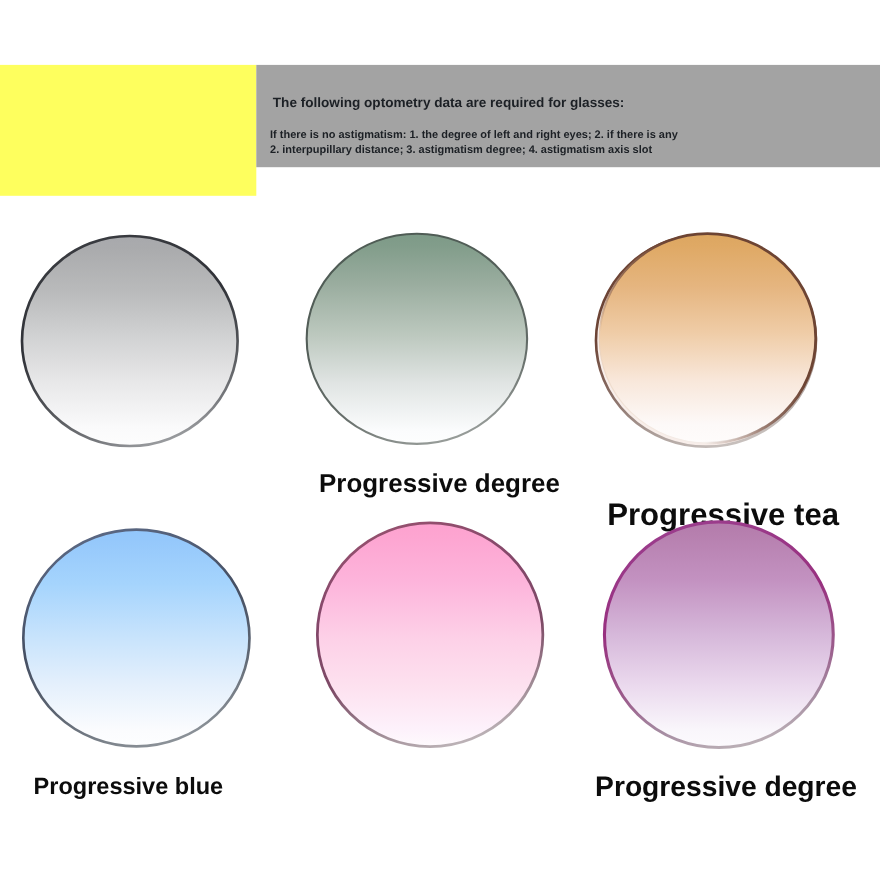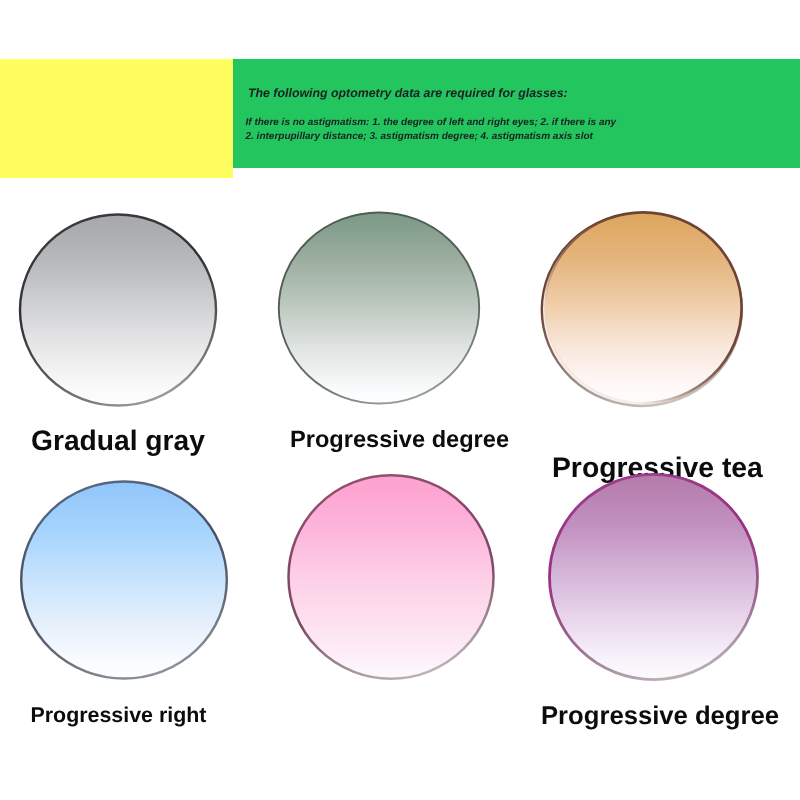--- a/index.html
+++ b/index.html
@@ -5,21 +5,21 @@
 <style>
   html,body{margin:0;padding:0;}
   body{width:800px;height:800px;background:#ffffff;overflow:hidden;
        font-family:"Liberation Sans","DejaVu Sans",sans-serif;-webkit-font-smoothing:antialiased;text-rendering:geometricPrecision;}
   #page{position:relative;width:800px;height:800px;background:#fff;
        will-change:transform;transform:translateZ(0);}
 
   
   .banner{position:absolute;left:0;top:59px;width:800px;height:119px;display:flex;}
   .banner-yellow{width:233px;height:119px;background:#feff5e;}
-  .banner-gray{flex:1;height:109px;background:#22c55e;position:relative;font-style:italic;}
+  .banner-gray{flex:1;height:93px;background:#a3a3a3;position:relative;}
   .banner-head{position:absolute;left:15px;top:26.6px;font-family:"Liberation Sans",sans-serif;
                font-size:12.35px;font-weight:700;color:#1c2025;letter-spacing:0px;white-space:nowrap;}
   .banner-body{position:absolute;left:12.5px;top:57.2px;font-family:"Liberation Sans",sans-serif;
                font-size:10px;font-weight:700;color:#1c2025;line-height:13.5px;letter-spacing:0px;white-space:nowrap;}
 
   
   .lens{position:absolute;}
   .lens svg{display:block;overflow:visible;filter:blur(0.55px);}
   .lens-label{position:absolute;font-family:"Liberation Sans",sans-serif;font-weight:700;
               color:#0c0c0c;white-space:nowrap;line-height:1;}
@@ -57,21 +57,20 @@
           <stop offset="0.00" stop-color="#393b40"></stop>
           <stop offset="0.40" stop-color="#303238"></stop>
           <stop offset="0.70" stop-color="#55575b"></stop>
           <stop offset="0.88" stop-color="#76787c"></stop>
           <stop offset="1.00" stop-color="#9ea0a3"></stop>
         </linearGradient>
       </defs>
       <ellipse cx="101" cy="98" rx="98.0" ry="95.5" fill="url(#g0)" stroke="url(#r0)" stroke-width="2.4"></ellipse>
     </svg>
   </div>
-  <div class="lens-label" style="left:31px;top:425.7px;font-size:28.2px;">Gradual gray</div>
 
   <div class="lens" style="left:275.8px;top:208.6px;">
     <svg width="206" height="198" viewBox="0 0 206 198">
       <defs>
           <linearGradient id="g1" x1="0" y1="0" x2="0" y2="1">
         <stop offset="0.00" stop-color="#7d9a87"></stop>
         <stop offset="0.06" stop-color="#829d8b"></stop>
         <stop offset="0.24" stop-color="#9aad9f"></stop>
         <stop offset="0.48" stop-color="#bcc8be"></stop>
         <stop offset="0.71" stop-color="#e0e4e3"></stop>
@@ -144,21 +143,21 @@
         <linearGradient id="r3" x1="0.3" y1="0.02" x2="0.65" y2="1">
           <stop offset="0.00" stop-color="#5a6782"></stop>
           <stop offset="0.42" stop-color="#454f63"></stop>
           <stop offset="0.72" stop-color="#5e6672"></stop>
           <stop offset="1.00" stop-color="#8e949a"></stop>
         </linearGradient>
       </defs>
       <ellipse cx="104" cy="100" rx="102.8" ry="98.5" fill="url(#g3)" stroke="url(#r3)" stroke-width="2.4"></ellipse>
     </svg>
   </div>
-  <div class="lens-label" style="left:30.5px;top:705px;font-size:21.4px;">Progressive right</div>
+  <div class="lens-label" style="left:30.5px;top:705px;font-size:21.4px;">Progressive blue</div>
 
   <div class="lens" style="left:286.6px;top:473.3px;">
     <svg width="212" height="210" viewBox="0 0 212 210">
       <defs>
         <linearGradient id="g4" x1="0" y1="0" x2="0" y2="1">
           <stop offset="0.00" stop-color="#fda2cf"></stop>
           <stop offset="0.06" stop-color="#fda5d1"></stop>
           <stop offset="0.26" stop-color="#fdb4db"></stop>
           <stop offset="0.51" stop-color="#fdd0e7"></stop>
           <stop offset="0.73" stop-color="#fde1ef"></stop>

